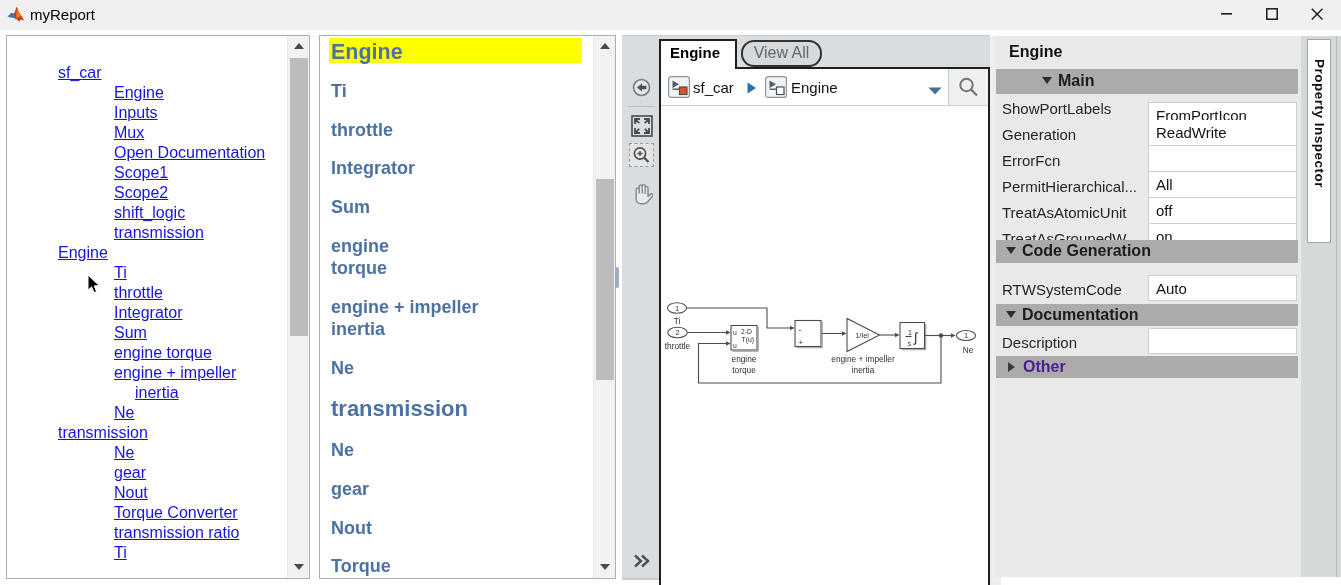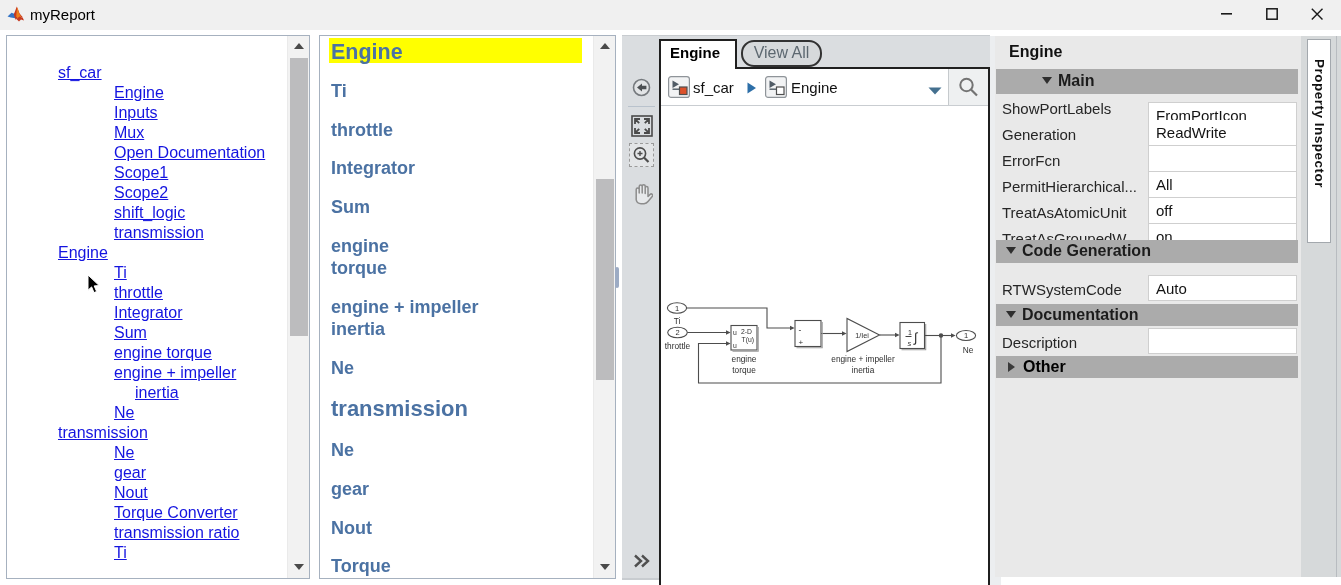--- a/index.html
+++ b/index.html
@@ -270,21 +270,21 @@
         <span style="top:4px;">on</span>
       </div>
   <div class="pbar" style="top:204px;height:22.5px;line-height:22.5px;"><span class="tri"></span>Code Generation</div>
   <div class="plabel" style="top:245px;">RTWSystemCode</div>
   <div class="pcell first" style="top:239px;height:26px;">
         <span style="top:4px;">Auto</span>
       </div>
   <div class="pbar" style="top:267.5px;height:22.5px;line-height:22.5px;"><span class="tri"></span>Documentation</div>
   <div class="plabel" style="top:298px;">Description</div>
   <div class="pcell first" style="top:292px;height:26px;"></div>
-  <div class="pbar" style="top:319.5px;height:22.5px;line-height:22.5px;color:#000000;"><span class="tri-r"></span>Other</div>
+  <div class="pbar" style="top:319.5px;height:22.5px;line-height:22.5px;color:#4c1d95;"><span class="tri-r"></span>Other</div>
 </div>
 <div class="gutter">
   <div class="vtab">
         <div>Property Inspector</div>
       </div>
   <div class="abs" style="left:35px;top:0;width:1px;height:541px;background:#b8bcc0"></div>
 </div>
 </div>
 
 </body></html>

